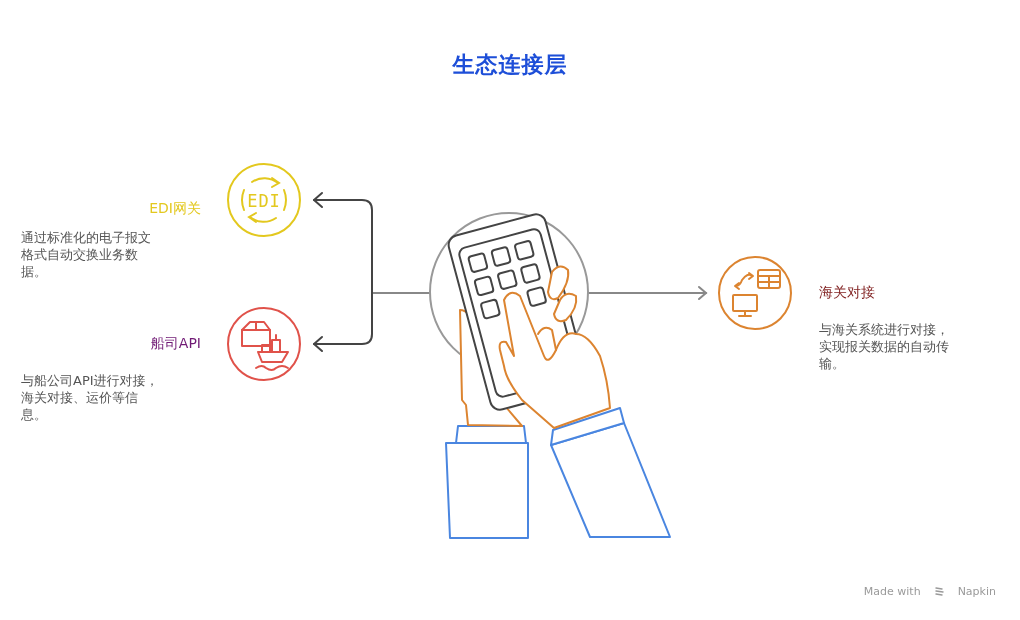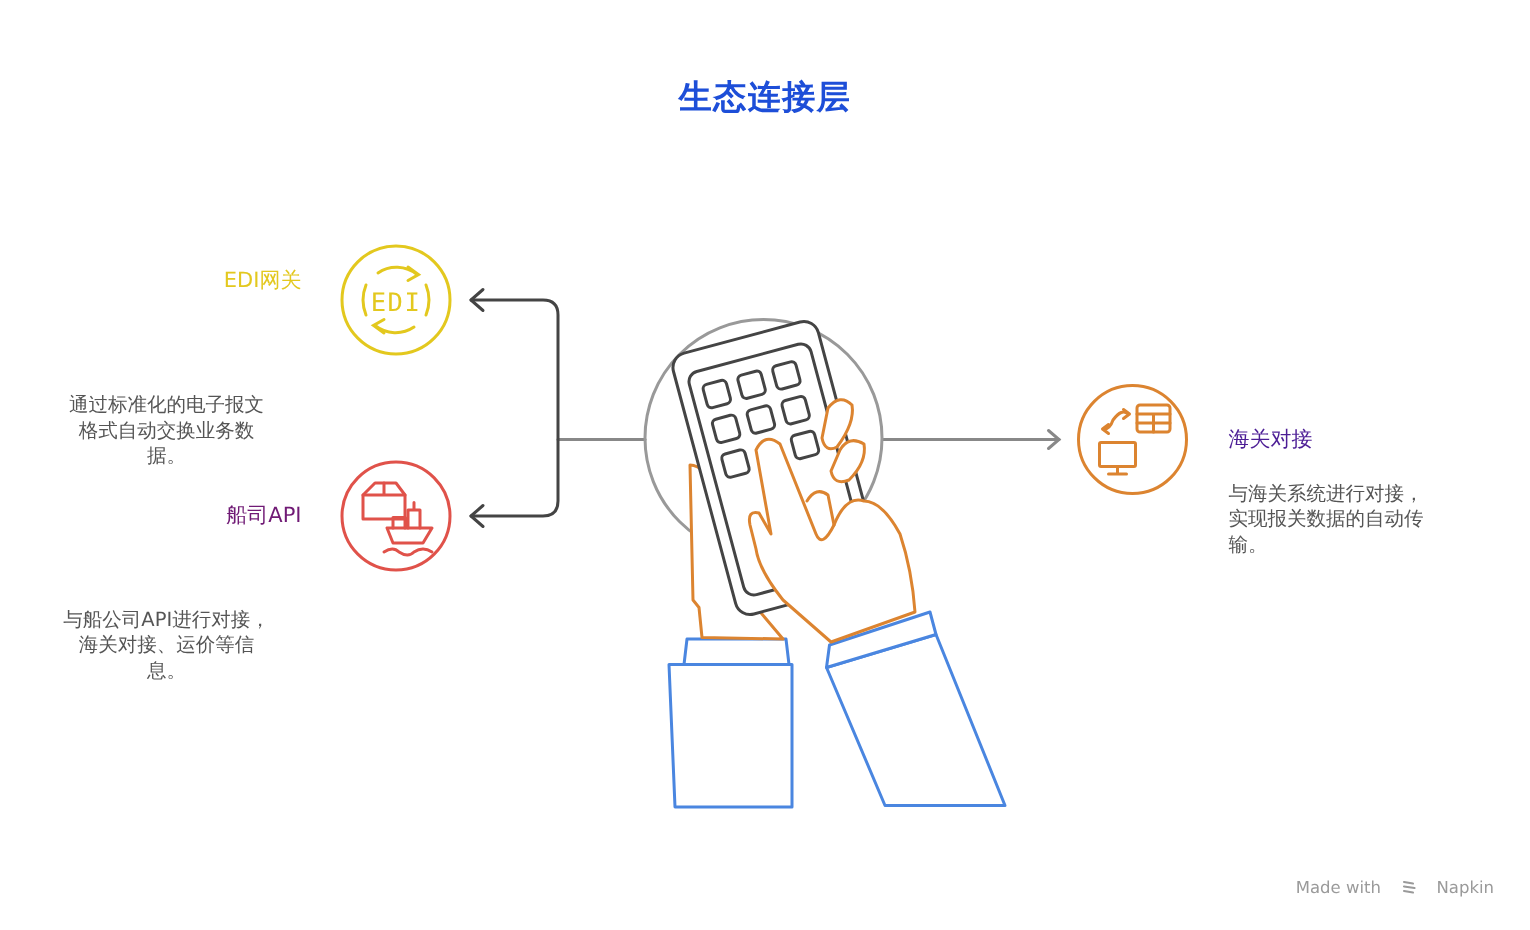--- a/index.html
+++ b/index.html
@@ -2,21 +2,21 @@
 <html><head>
   <meta charset="utf-8">
   <style>
     html, body { margin: 0; padding: 0; background: #ffffff; }
     body { width: 1020px; height: 620px; position: relative; overflow: hidden;
            font-family: "DejaVu Sans", "Liberation Sans", sans-serif; }
     .title { position: absolute; left: 0; width: 1020px; top: 50px; text-align: center;
              font-size: 22px; font-weight: bold; color: #1d4ed8; letter-spacing: 1px; }
     .node-title { position: absolute; font-size: 14px; white-space: nowrap; }
     .node-desc { position: absolute; font-size: 13px; line-height: 17px; color: #555555; }
-    .left-align-right { text-align: center; margin-top: 33px; }
+    .left-align-right { text-align: left; }
     svg.canvas { position: absolute; left: 0; top: 0; }
     .credit { position: absolute; right: 24px; top: 585px; font-size: 11px; color: #9a9a9a;
               display: flex; align-items: center; gap: 13px; }
   </style>
 </head>
 <body>
 
 <div class="title">生态连接层</div>
 
 <svg class="canvas" width="1020" height="620" viewBox="0 0 1020 620">
@@ -88,35 +88,35 @@
     <rect x="758" y="270" width="22" height="18" rx="2"></rect>
     <path d="M758 276 H780 M758 282 H780 M769 276 V288"></path>
     <rect x="733" y="295" width="24" height="16" rx="1"></rect>
     <path d="M745 311 V316 M739 316 H751"></path>
     <path d="M752 276 Q748 272 742 280 Q740 286 736 286"></path>
     <path d="M749 273 L753 276 L749 279"></path>
     <path d="M739 283 L735 286 L739 289"></path>
   </g>
 </svg>
 
-<div class="node-title" style="right:819px; top:178px; color:#E3C81E;">EDI网关</div>
+<div class="node-title" style="right:819px; top:200px; color:#E3C81E;">EDI网关</div>
 <div class="node-desc left-align-right" style="right:819px; top:229px; width:180px;">
   <div>通过标准化的电子报文</div>
   <div>格式自动交换业务数</div>
   <div>据。</div>
 </div>
 
 <div class="node-title" style="right:819px; top:335px; color:#701a75;">船司API</div>
 <div class="node-desc left-align-right" style="right:819px; top:372px; width:180px;">
   <div>与船公司API进行对接，</div>
   <div>海关对接、运价等信</div>
   <div>息。</div>
 </div>
 
-<div class="node-title" style="left:819px; top:284px; color:#4c1d95;">海关对接</div>
+<div class="node-title" style="left:819px; top:284px; color:#7f1d1d;">海关对接</div>
 <div class="node-desc" style="left:819px; top:321px; width:170px;">
   <div>与海关系统进行对接，</div>
   <div>实现报关数据的自动传</div>
   <div>输。</div>
 </div>
 
 <div class="credit">
   <span>Made with</span>
   <svg width="11" height="11" viewBox="0 0 11 11">
     <path d="M2 2 L8 3 M2 5 L9 6 M2 8 L8 9" stroke="#9a9a9a" stroke-width="1.4" stroke-linecap="round"></path>

